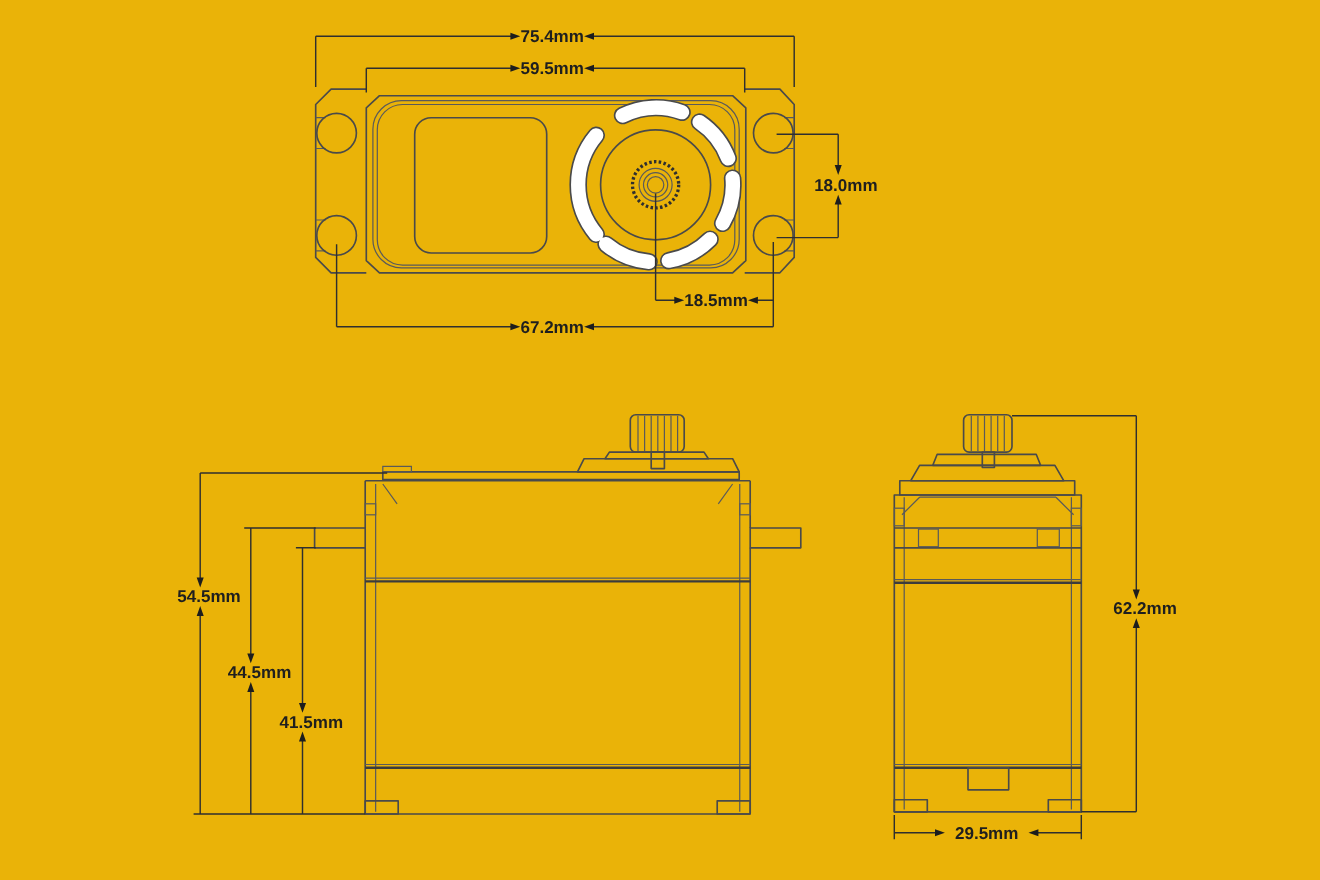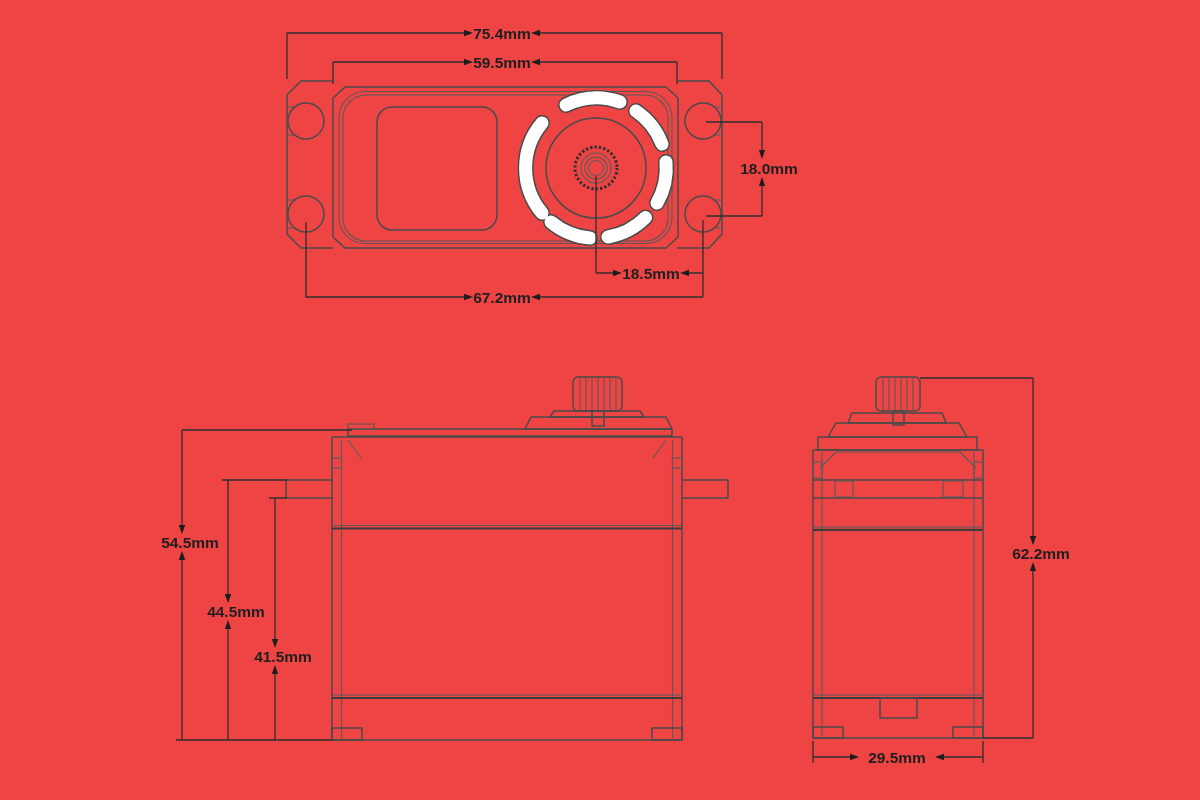--- a/index.html
+++ b/index.html
@@ -1,16 +1,16 @@
 <!DOCTYPE html>
 <html><head>
 <meta charset="utf-8">
 <style>
   html,body{margin:0;padding:0;background:#ffffff;}
-  .stage{position:relative;width:1200px;height:800px;background:#ef4444;overflow:hidden;}
+  .stage{position:relative;width:1200px;height:800px;background:#eab308;overflow:hidden;}
   svg{display:block;}
   
   .ln{fill:none;stroke:#4a4a4a;stroke-width:1.5;stroke-linejoin:round;stroke-linecap:butt;}
   .ln-thin{fill:none;stroke:#5a5a5a;stroke-width:1.1;}
   .ln-thick{fill:none;stroke:#3c3c3c;stroke-width:2.2;}
   .slot-dark{fill:none;stroke:#4a4a4a;stroke-width:16;stroke-linecap:round;}
   .slot-white{fill:none;stroke:#ffffff;stroke-width:13;stroke-linecap:round;}
   .gear-teeth{fill:none;stroke:#2f2f2f;stroke-width:3;stroke-dasharray:2.3 2.1;}
   
   .dim{fill:none;stroke:#2f2f2f;stroke-width:1.3;}

